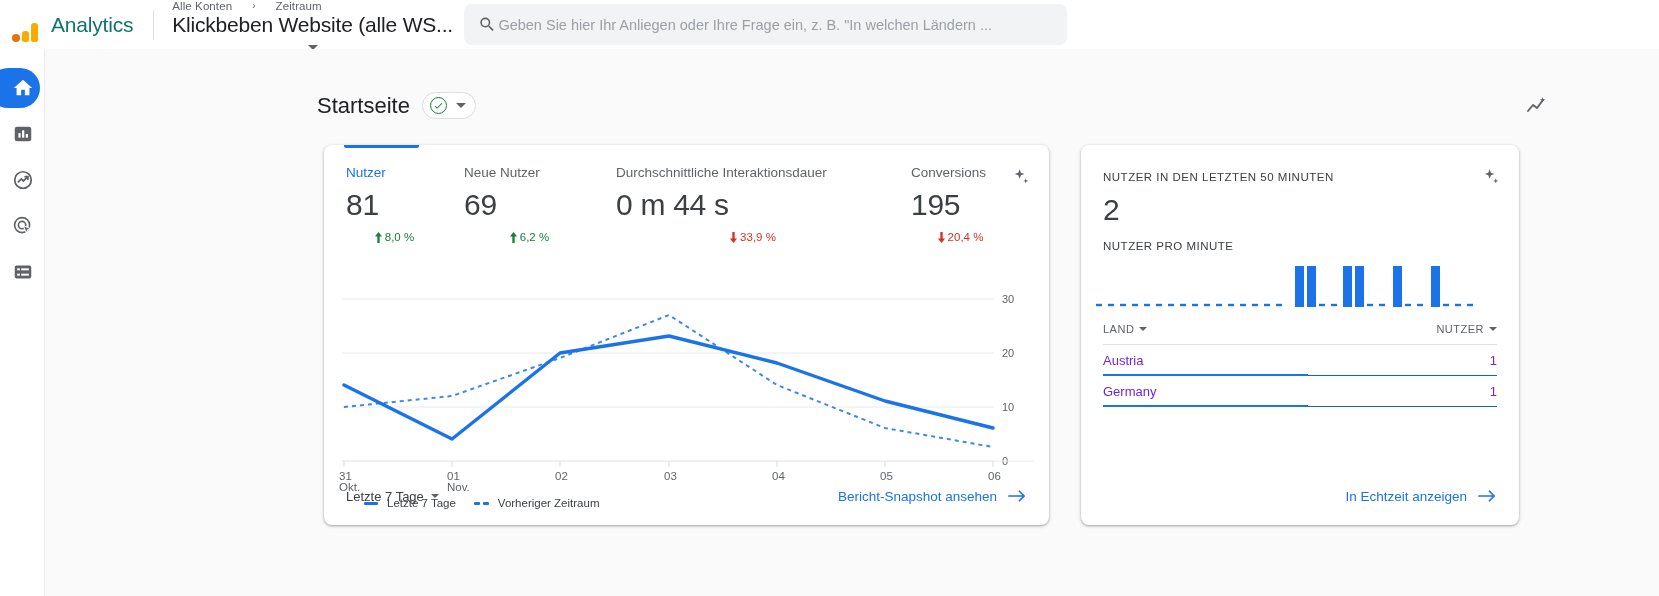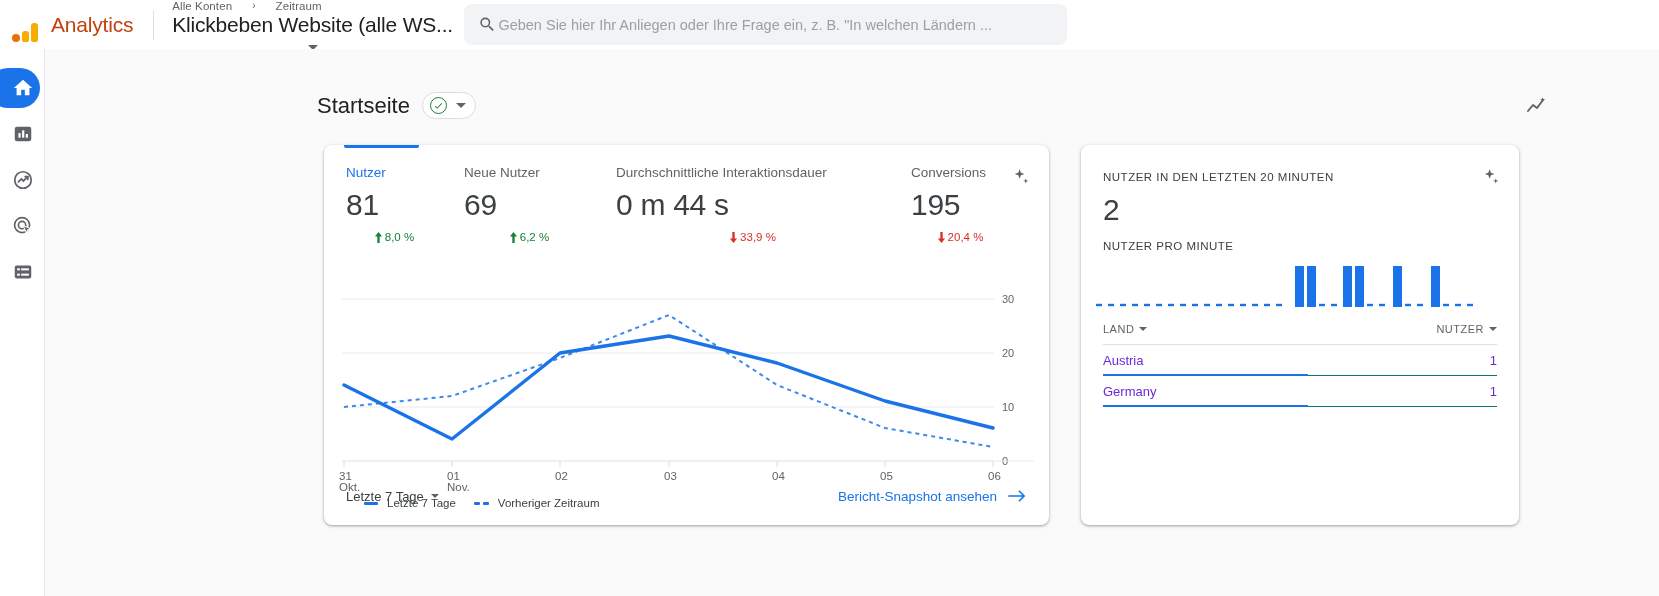--- a/index.html
+++ b/index.html
@@ -10,21 +10,21 @@
     background:#ffffff; color:#202124; overflow:hidden;
   }
   .app { position:relative; width:1659px; height:596px; }
 
   
   .topbar { position:absolute; left:0; top:0; width:1659px; height:49px; background:#fff; display:flex; align-items:center; }
   .ga-logo { width:34px; height:34px; margin-left:8px; display:flex; align-items:flex-end; justify-content:center; gap:2px; }
   .ga-logo .b1 { width:7px; height:11px; background:#f9ab00; border-radius:3px 3px 2px 2px; }
   .ga-logo .b2 { width:7px; height:19px; background:#f9ab00; border-radius:3px 3px 2px 2px; }
   .ga-logo .b3 { width:8px; height:8px; background:#e8710a; border-radius:50%; }
-  .brand { font-size:21px; color:#c2410c; margin-left:9px; letter-spacing:-0.2px; }
+  .brand { font-size:21px; color:#0f766e; margin-left:9px; letter-spacing:-0.2px; }
   .vdiv { width:1px; height:30px; background:#e0e0e0; margin:0 18px 0 20px; }
   .acct { display:flex; flex-direction:column; justify-content:center; }
   .crumb { font-size:11.5px; color:#5f6368; display:flex; align-items:center; gap:20px; letter-spacing:.1px; }
   .crumb .sep { font-size:10px; color:#5f6368; }
   .prop { display:flex; align-items:center; gap:8px; margin-top:1px;flex-direction:column; }
   .prop-name { font-size:21px; color:#202124; letter-spacing:-0.2px; }
   .caret { width:0;height:0;border-left:5px solid transparent;border-right:5px solid transparent;border-top:5px solid #5f6368; }
   .search { position:absolute; left:464px; top:4px; width:603px; height:41px; background:#f1f3f4; border-radius:8px; display:flex; align-items:center; padding:0 14px; overflow:hidden; }
   .search-input { border:0; outline:0; background:transparent; font-size:14.5px; color:#5f6368; width:100%; font-family:"Liberation Sans", sans-serif; }
   .search-input::placeholder { color:#9aa0a6; }
@@ -289,21 +289,21 @@
         <div class="link">
           <span>Bericht-Snapshot ansehen</span>
           <svg width="19" height="14" viewBox="0 0 20 14">
               <path d="M1 7h16M12 2l5 5-5 5" fill="none" stroke="#1a73e8" stroke-width="1.8" stroke-linecap="round" stroke-linejoin="round"></path>
             </svg>
         </div>
       </div>
     </div>
 
     <div class="card card-rt">
-      <div class="rt-label">NUTZER IN DEN LETZTEN 20 MINUTEN</div>
+      <div class="rt-label">NUTZER IN DEN LETZTEN 50 MINUTEN</div>
       <div class="rt-value">2</div>
       <div class="rt-sub">NUTZER PRO MINUTE</div>
 
       <div class="ai-icon">
         <svg width="21" height="21" viewBox="0 0 24 24">
           <path d="M11 2.5l1.5 4L16.5 8l-4 1.5L11 13.5 9.5 9.5 5.5 8l4-1.5z" fill="#5f6368"></path>
           <path d="M18 13l.8 2.1 2.2.8-2.2.8-.8 2.1-.8-2.1-2.2-.8 2.2-.8z" fill="#5f6368"></path>
         </svg>
       </div>
 
@@ -363,16 +363,24 @@
           <span>1</span>
           <i class="bar" style="width:52%"></i>
         </div>
         <div class="rt-row">
           <span>Germany</span>
           <span>1</span>
           <i class="bar" style="width:52%"></i>
         </div>
       </div>
 
+      <div class="card-foot" style="justify-content:flex-end">
+        <div class="link">
+          <span>In Echtzeit anzeigen</span>
+          <svg width="19" height="14" viewBox="0 0 20 14">
+              <path d="M1 7h16M12 2l5 5-5 5" fill="none" stroke="#1a73e8" stroke-width="1.8" stroke-linecap="round" stroke-linejoin="round"></path>
+            </svg>
+        </div>
+      </div>
     </div>
 
   </div>
 </div>
 
 </body></html>

